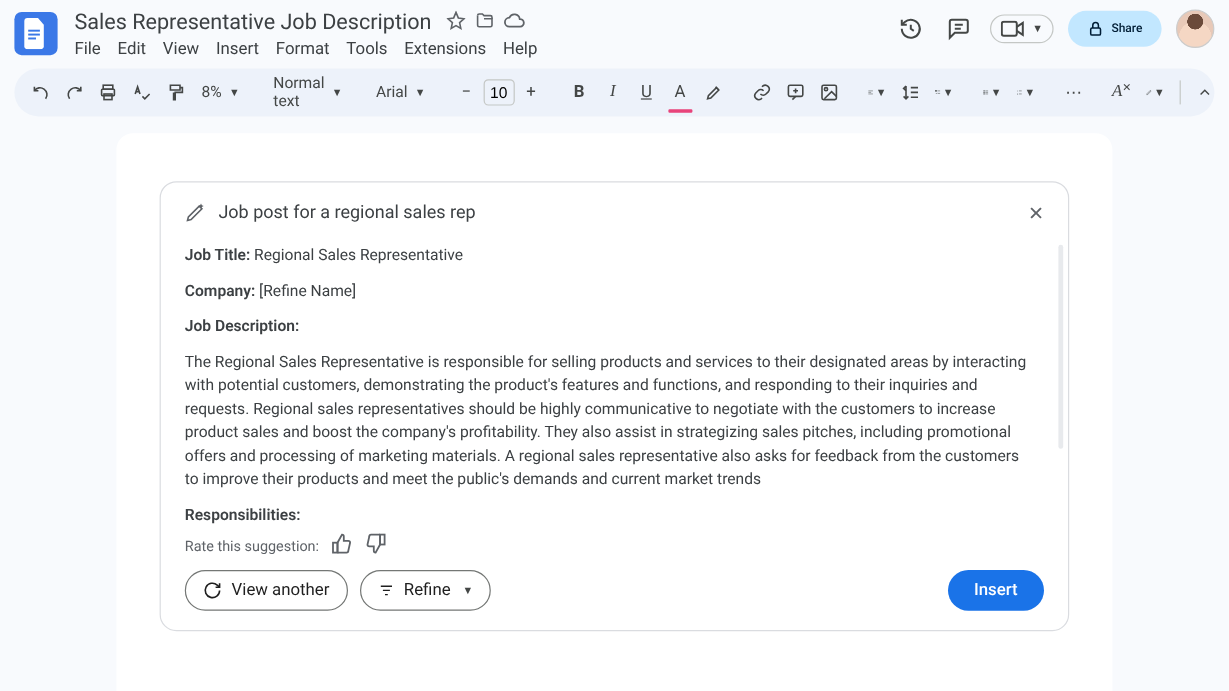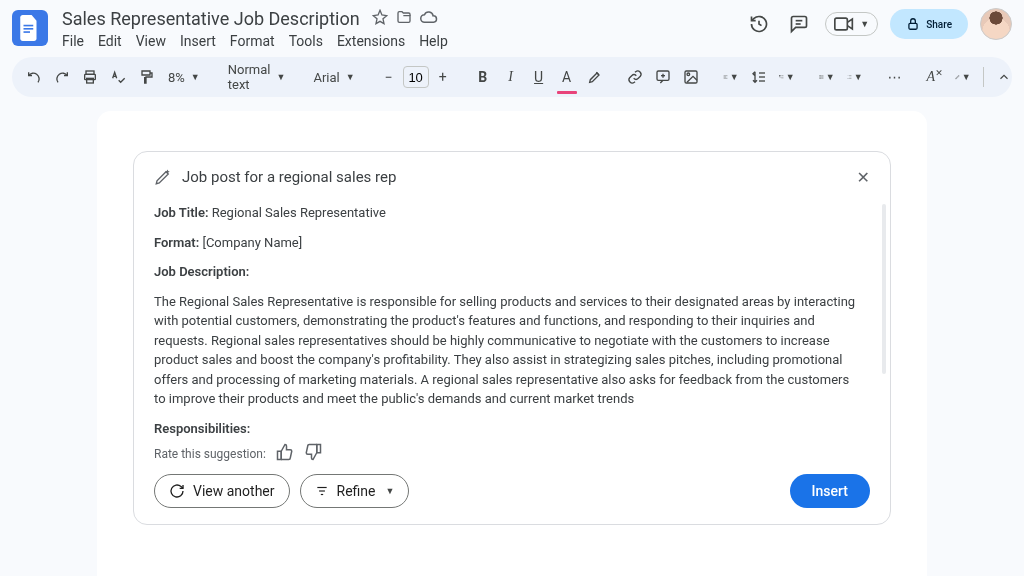--- a/index.html
+++ b/index.html
@@ -302,21 +302,21 @@
           <svg width="18" height="18" viewBox="0 0 24 24" fill="none" stroke="#5f6368" stroke-width="1.8">
               <path d="M3 21l4-1L19 8l-3-3L4 17z"></path>
               <path d="M18 2l1 2 2 1-2 1-1 2-1-2-2-1 2-1z" fill="#5f6368" stroke="none"></path>
             </svg>
         </span>
         <span class="card-title">Job post for a regional sales rep</span>
         <span class="close-x">✕</span>
       </div>
       <div class="card-body">
         <p><strong>Job Title:</strong><span> Regional Sales Representative</span></p>
-        <p><strong>Format:</strong><span> [Company Name]</span></p>
+        <p><strong>Company:</strong><span> [Refine Name]</span></p>
         <p><strong>Job Description:</strong></p>
         <p>The Regional Sales Representative is responsible for selling products and services to their designated areas by interacting with potential customers, demonstrating the product's features and functions, and responding to their inquiries and requests. Regional sales representatives should be highly communicative to negotiate with the customers to increase product sales and boost the company's profitability. They also assist in strategizing sales pitches, including promotional offers and processing of marketing materials. A regional sales representative also asks for feedback from the customers to improve their products and meet the public's demands and current market trends</p>
         <p><strong>Responsibilities:</strong></p>
 
       </div>
       <div class="card-footer">
         <div class="rate-row">
           <span>Rate this suggestion:</span>
           <span class="thumb">
             <svg width="18" height="18" viewBox="0 0 24 24" fill="none" stroke="#5f6368" stroke-width="2">

